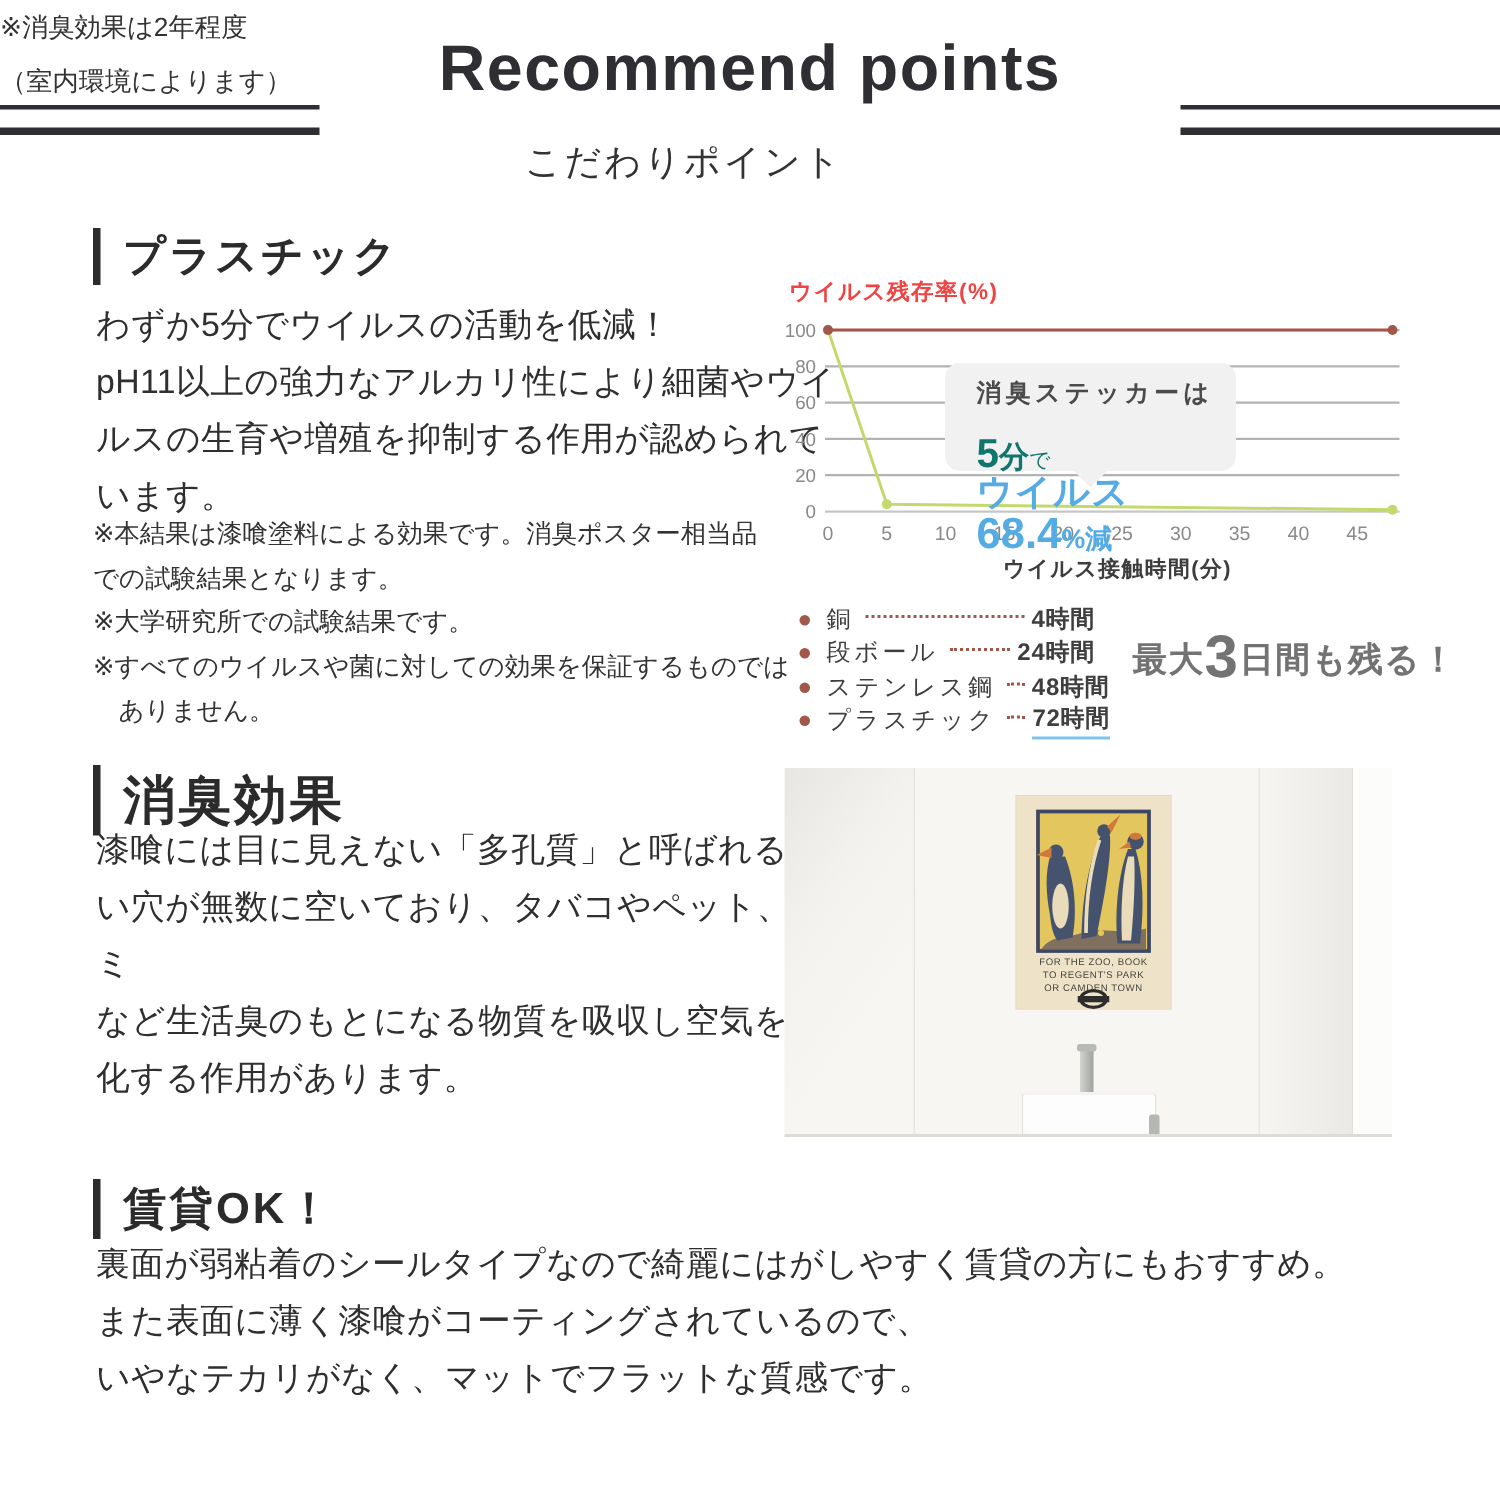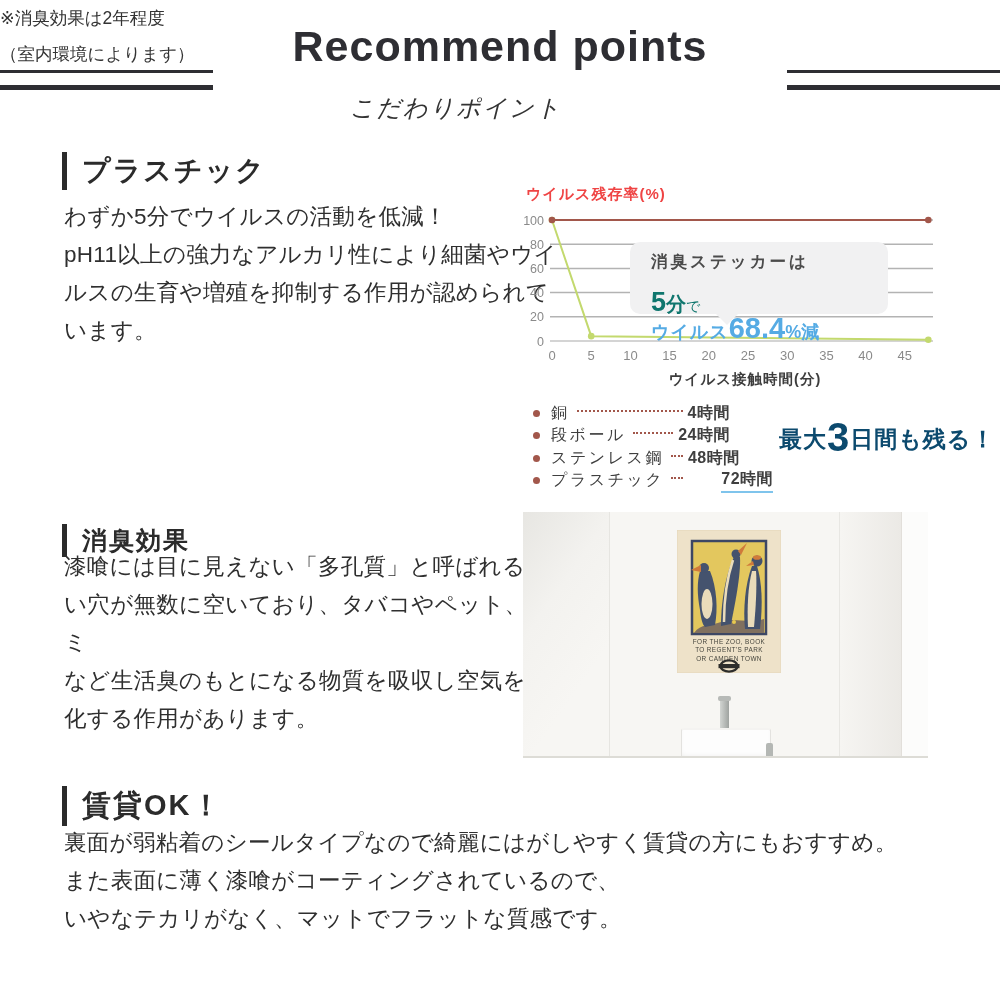--- a/index.html
+++ b/index.html
@@ -5,66 +5,66 @@
   html,body{margin:0;padding:0;background:#fff;}
   .page{position:relative;width:1000px;height:1000px;background:#fff;overflow:hidden;
         font-family:"Liberation Sans","DejaVu Sans",sans-serif;color:#333;}
   
   .main-title{position:absolute;top:22px;left:0;width:1000px;text-align:center;
     font-size:43px;font-weight:bold;color:#2e2e33;letter-spacing:1px;margin:0;}
   .hrule{position:absolute;top:70px;width:213px;height:12px;
     border-top:3px solid #2e2e33;border-bottom:5px solid #2e2e33;}
   .hrule.left{left:0;} .hrule.right{right:0;}
   .subtitle{position:absolute;top:92px;left:0;width:912px;text-align:center;
-    font-size:24px;color:#333;letter-spacing:2px;font-weight:500;font-style:italic;}
+    font-size:24px;color:#333;letter-spacing:2px;font-weight:500;}
   
   .sec{position:absolute;display:flex;align-items:stretch;gap:15px;color:#2b2b2b;font-weight:600;}
   .sec .bar{width:5px;background:#2b2b2b;}
   .sec .txt{letter-spacing:2px;}
   #sec1{left:62px;top:152px;font-size:28px;}
-  #sec2{left:62px;top:524px;font-size:25px;}
+  #sec2{left:62px;top:510px;font-size:35px;}
   #sec3{left:62px;top:786px;font-size:29px;justify-content:space-between;}
   
   .body{position:absolute;font-size:22.5px;line-height:38px;color:#2f2f2f;
     white-space:pre-line;font-weight:500;letter-spacing:0.3px;}
   #body1{left:64px;top:198px;width:520px;}
   #body2{left:64px;top:548px;width:530px;}
   #body3{left:64px;top:824px;width:930px;}
   .notes{position:absolute;font-size:17px;line-height:29.5px;color:#333;}
   #notes1{left:62px;top:341px;width:490px;}
   .note{white-space:pre-line;}
   .note.hang{padding-left:1em;text-indent:-1em;}
   #note2{left:62px;top:678px;width:420px;font-size:17.5px;line-height:36px;white-space:pre-line;}
   
   #chart{position:absolute;left:523px;top:183px;width:437px;height:215px;}
   #chart .axis-title{position:absolute;left:3px;top:2px;font-size:15px;color:#ef4444;
     letter-spacing:1px;font-weight:600;}
   #chart svg{position:absolute;left:0;top:0;}
   
-  #callout{position:absolute;left:630px;top:242px;width:258px;height:72px;
+  #callout{position:absolute;left:630px;top:242px;width:194px;height:72px;
     background:#f1f1f2;border-radius:10px;padding:9px 0 0 21px;box-sizing:border-box;}
   #callout:after{content:"";position:absolute;top:100%;left:86px;
     border:11px solid transparent;border-top:11px solid #f1f1f2;border-bottom-width:0;}
   #callout .c1{font-size:16.5px;font-weight:bold;color:#4b4b4b;letter-spacing:3px;}
   #callout .c2{margin-top:16px;line-height:26px;color:#0f766e;font-weight:bold;}
   #callout .num1{font-size:27px;} #callout .unit1{font-size:20px;}
   #callout .particle{font-size:14px;font-weight:normal;}
   #callout .c3{line-height:24px;color:#55abe4;font-weight:bold;margin-top:-3px;}
-  #callout .label2{font-size:18px;letter-spacing:1px;}
+  #callout .label2{font-size:24px;letter-spacing:1px;}
   #callout .num2{font-size:29px;} #callout .unit2{font-size:18px;}
   
   #legend{position:absolute;left:533px;top:402px;width:197px;}
   .lrow{display:flex;align-items:center;height:22.5px;font-size:16px;color:#3f3f3f;}
   .ldot{width:7px;height:7px;border-radius:50%;background:#a2574b;margin-right:11px;flex:none;}
   .llabel{letter-spacing:2.5px;font-weight:500;white-space:nowrap;}
   .leader{flex:1;border-bottom:2px dotted #a2574b;margin:0 5px 5px 7px;min-width:12px;}
   .lval{font-weight:bold;letter-spacing:0.5px;white-space:nowrap;}
-  .lrow:last-child .lval{border-bottom:2px solid #7fc4ec;padding-bottom:1px;margin-left:33px;}
+  .lrow:last-child .lval{border-bottom:2px solid #7fc4ec;padding-bottom:1px;}
   #legend-note{position:absolute;left:755px;top:424px;width:210px;text-align:center;
-    color:#0c4a6e;font-weight:bold;font-size:23px;letter-spacing:1px;white-space:nowrap;margin-left:24px;}
+    color:#737373;font-weight:bold;font-size:23px;letter-spacing:1px;white-space:nowrap;}
   #legend-note .big{font-size:40px;line-height:0;vertical-align:-4px;}
   
   #photo{position:absolute;left:523px;top:512px;width:405px;height:246px;
     background:#f7f6f3;border-bottom:2px solid #dddcd6;box-sizing:border-box;overflow:hidden;}
   .wallL{position:absolute;left:0;top:0;width:86px;height:100%;
     background:linear-gradient(125deg,#e7e6e2 0%,#f3f2ef 35%,#f7f6f3 70%);border-right:1px solid #e6e5e1;}
   .wallR{position:absolute;left:316px;top:0;width:62px;height:100%;
     background:linear-gradient(to right,#f6f5f2,#ebe9e5);border-left:1px solid #e8e7e3;}
   .wallS{position:absolute;left:378px;top:0;width:27px;height:100%;
     background:#fcfcfb;border-left:1px solid #e2dfda;}
@@ -89,20 +89,27 @@
   <div class="subtitle">こだわりポイント</div>
 
   <div class="sec" id="sec1">
     <span class="bar"></span>
     <span class="txt">プラスチック</span>
   </div>
   <div class="body" id="body1">わずか5分でウイルスの活動を低減！
 pH11以上の強力なアルカリ性により細菌やウイ
 ルスの生育や増殖を抑制する作用が認められて
 います。</div>
+  <div class="notes" id="notes1">
+    <div class="note">※本結果は漆喰塗料による効果です。消臭ポスター相当品
+での試験結果となります。</div>
+    <div class="note">※大学研究所での試験結果です。</div>
+    <div class="note hang">※すべてのウイルスや菌に対しての効果を保証するものでは
+ありません。</div>
+  </div>
 
   <div id="chart">
     <div class="axis-title">ウイルス残存率(%)</div>
     <svg width="437" height="215" viewBox="0 0 437 215">
         <line x1="27" y1="158" x2="410" y2="158" stroke="#c6c6c6" stroke-width="1.5"></line>
         <text x="21" y="162.5" text-anchor="end" fill="#8a8a8a" font-size="12.5">0</text>
         <line x1="27" y1="133.8" x2="410" y2="133.8" stroke="#b3b3b3" stroke-width="1.5"></line>
         <text x="21" y="138.3" text-anchor="end" fill="#8a8a8a" font-size="12.5">20</text>
         <line x1="27" y1="109.6" x2="410" y2="109.6" stroke="#b3b3b3" stroke-width="1.5"></line>
         <text x="21" y="114.1" text-anchor="end" fill="#8a8a8a" font-size="12.5">40</text>

